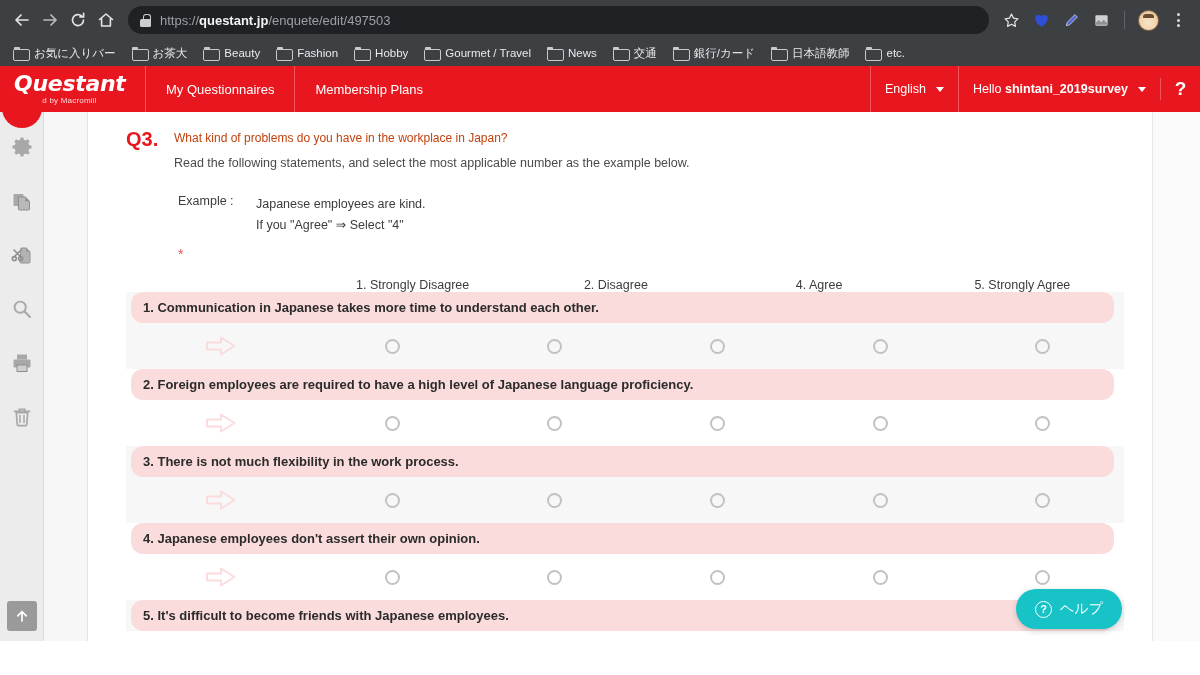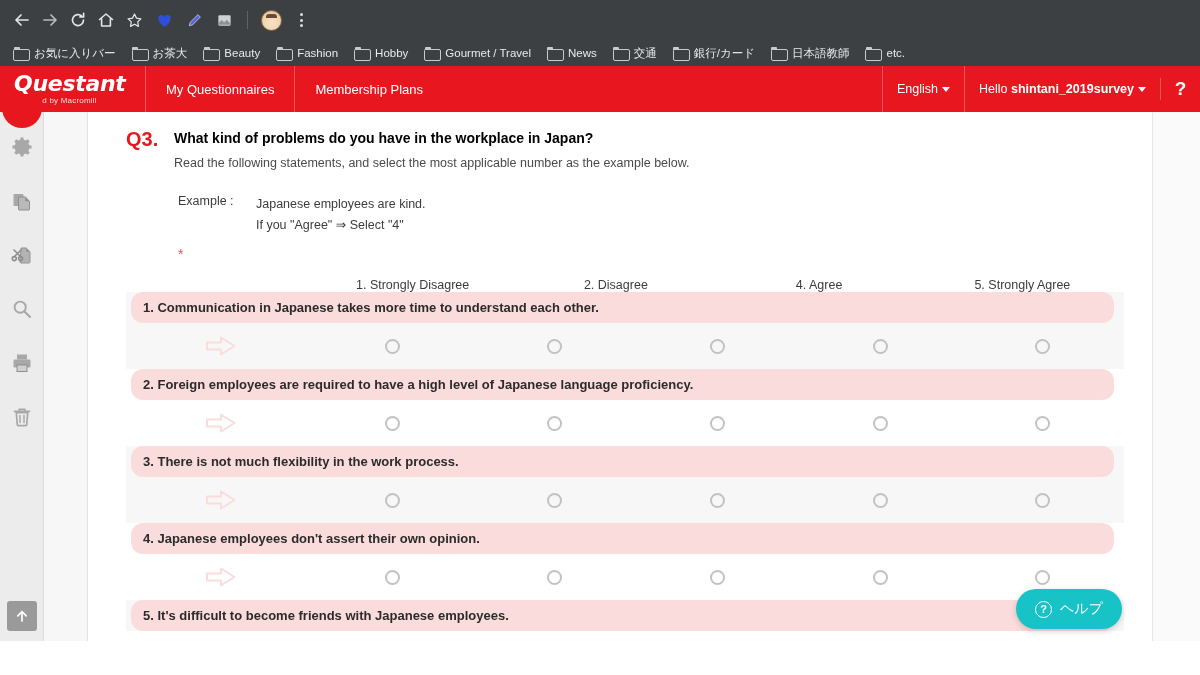--- a/index.html
+++ b/index.html
@@ -120,21 +120,21 @@
     font-family: "DejaVu Sans", sans-serif;
   }
   .logo-sub { font-size: 8px; color: #ffd9da; margin-top: 1px; letter-spacing: .2px; }
   .nav-item {
     display: flex; align-items: center; padding: 0 20px;
     color: #ffffff; font-size: 13px; border-left: 1px solid #f2545a;
   }
   .nav-spacer { flex: 1; }
   .hdr-right { display: flex; align-items: center; }
   .hdr-pill {
-    display: flex; align-items: center; gap: 4px;
+    display: flex; align-items: center; gap: 10px;
     color: #fff; font-size: 12.5px; padding: 0 14px; height: 46px;
     border-left: 1px solid #f2545a;
   }
   .hdr-pill b { font-weight: bold; }
   .caret {
     width: 0; height: 0; border-left: 4px solid transparent;
     border-right: 4px solid transparent; border-top: 5px solid #ffffff;
   }
   .help-q {
     width: 40px; display: flex; align-items: center; justify-content: center;
@@ -175,21 +175,21 @@
     padding: 16px 28px 0 38px; overflow: hidden;
   }
   #right-rail { width: 48px; flex: 0 0 48px; background: #fafafa; border-left: 1px solid #e6e6e6; }
 
   
   .q-head { display: flex; align-items: flex-start; }
   .q-num {
     color: #e8171f; font-size: 20px; font-weight: bold;
     width: 48px; flex: 0 0 48px; line-height: 22px;
   }
-  .q-title { font-size: 14px; font-weight: bold; color: #000000; line-height: 20px; }
+  .q-title { font-size: 12px; font-weight: normal; color: #c2410c; line-height: 20px; }
   .q-sub { font-size: 12.5px; color: #4a4a4a; margin-top: 6px; line-height: 18px; }
 
   .example-block {
     margin: 22px 0 0 52px; display: flex; font-size: 12.5px; color: #3c3c3c;
   }
   .ex-label { width: 78px; flex: 0 0 78px; }
   .ex-lines line, .ex-lines div { line-height: 21px; }
   .req-star { color: #e8545b; font-size: 14px; margin: 10px 0 0 52px; }
 
   
@@ -253,20 +253,24 @@
           <path d="M14.5 9a5.5 5.5 0 1 1-1.7-3.9" stroke="#e2e4e6" stroke-width="1.7" fill="none" stroke-linecap="round"></path>
           <path d="M14.6 2.3v3.6h-3.6" stroke="#e2e4e6" stroke-width="1.7" fill="none" stroke-linecap="round" stroke-linejoin="round"></path>
         </svg>
     </div>
     <div class="tb-btn">
       <svg width="18" height="18" viewBox="0 0 18 18">
           <path d="M2.5 8.5 9 3l6.5 5.5M4.6 7.6V15h8.8V7.6" stroke="#e2e4e6" stroke-width="1.6" fill="none" stroke-linecap="round" stroke-linejoin="round"></path>
         </svg>
     </div>
 
+    <div class="omnibox">
+      <span class="lock"></span>
+      <span class="url"><span>https://</span><b>questant.jp</b><span>/enquete/edit/497503</span></span>
+    </div>
 
     <div class="tb-right">
       <div class="tb-btn">
         <svg width="17" height="17" viewBox="0 0 18 18">
             <path d="M9 2.2l2.1 4.3 4.7.7-3.4 3.3.8 4.7L9 12.9l-4.2 2.3.8-4.7L2.2 7.2l4.7-.7z" stroke="#e2e4e6" stroke-width="1.3" fill="none" stroke-linejoin="round"></path>
           </svg>
       </div>
       <div class="tb-btn">
         <svg width="17" height="17" viewBox="0 0 18 18">
             <path d="M9 15.5S2.6 11.8 2.6 7.3A3.3 3.3 0 0 1 9 5.6a3.3 3.3 0 0 1 6.4 1.7c0 4.5-6.4 8.2-6.4 8.2z" fill="#2f4fd8"></path>

